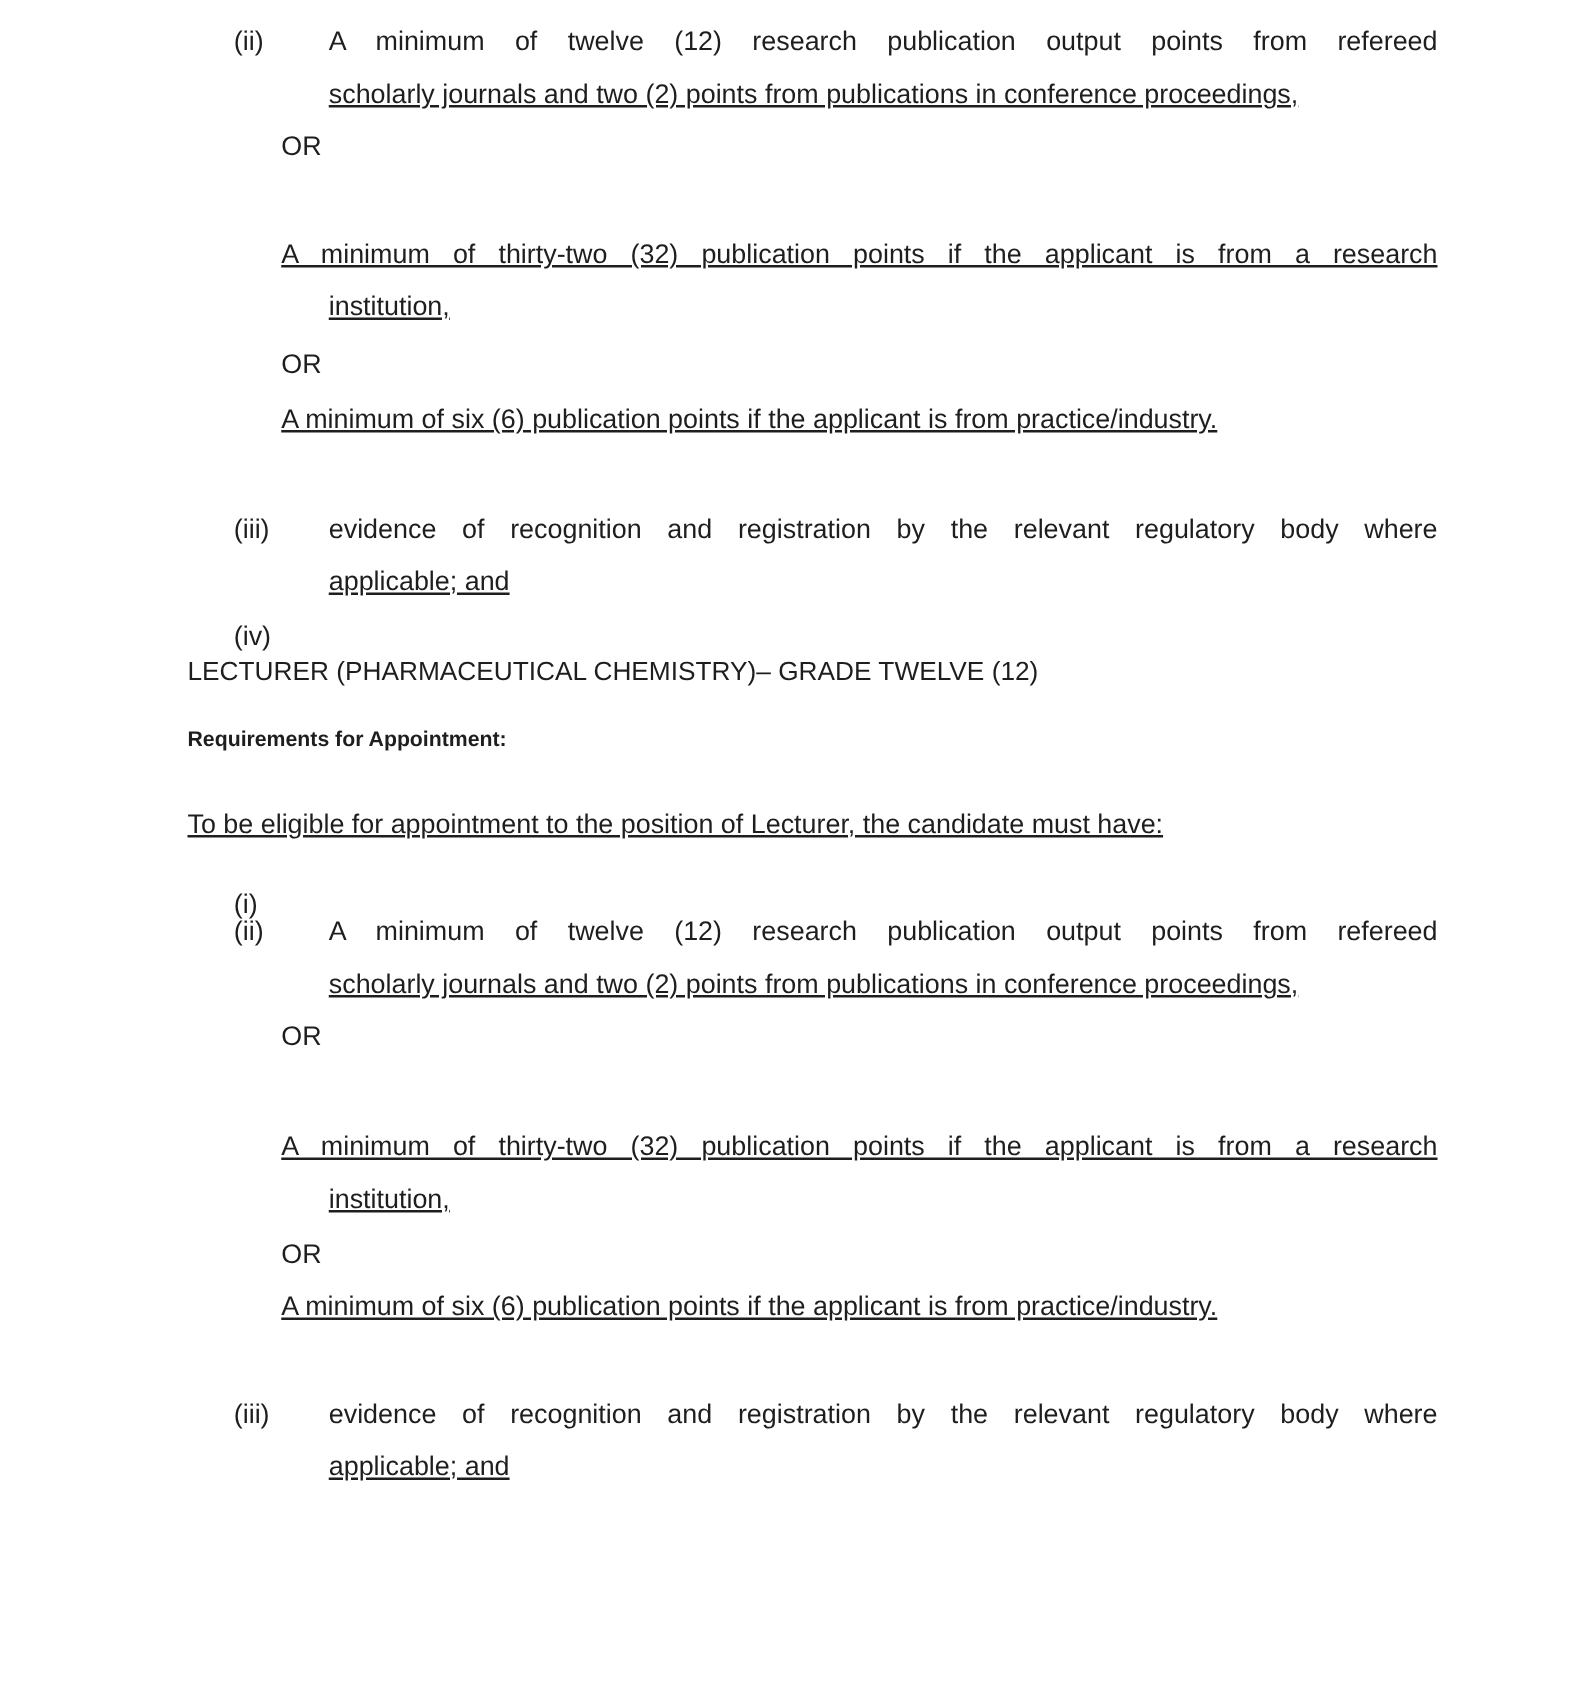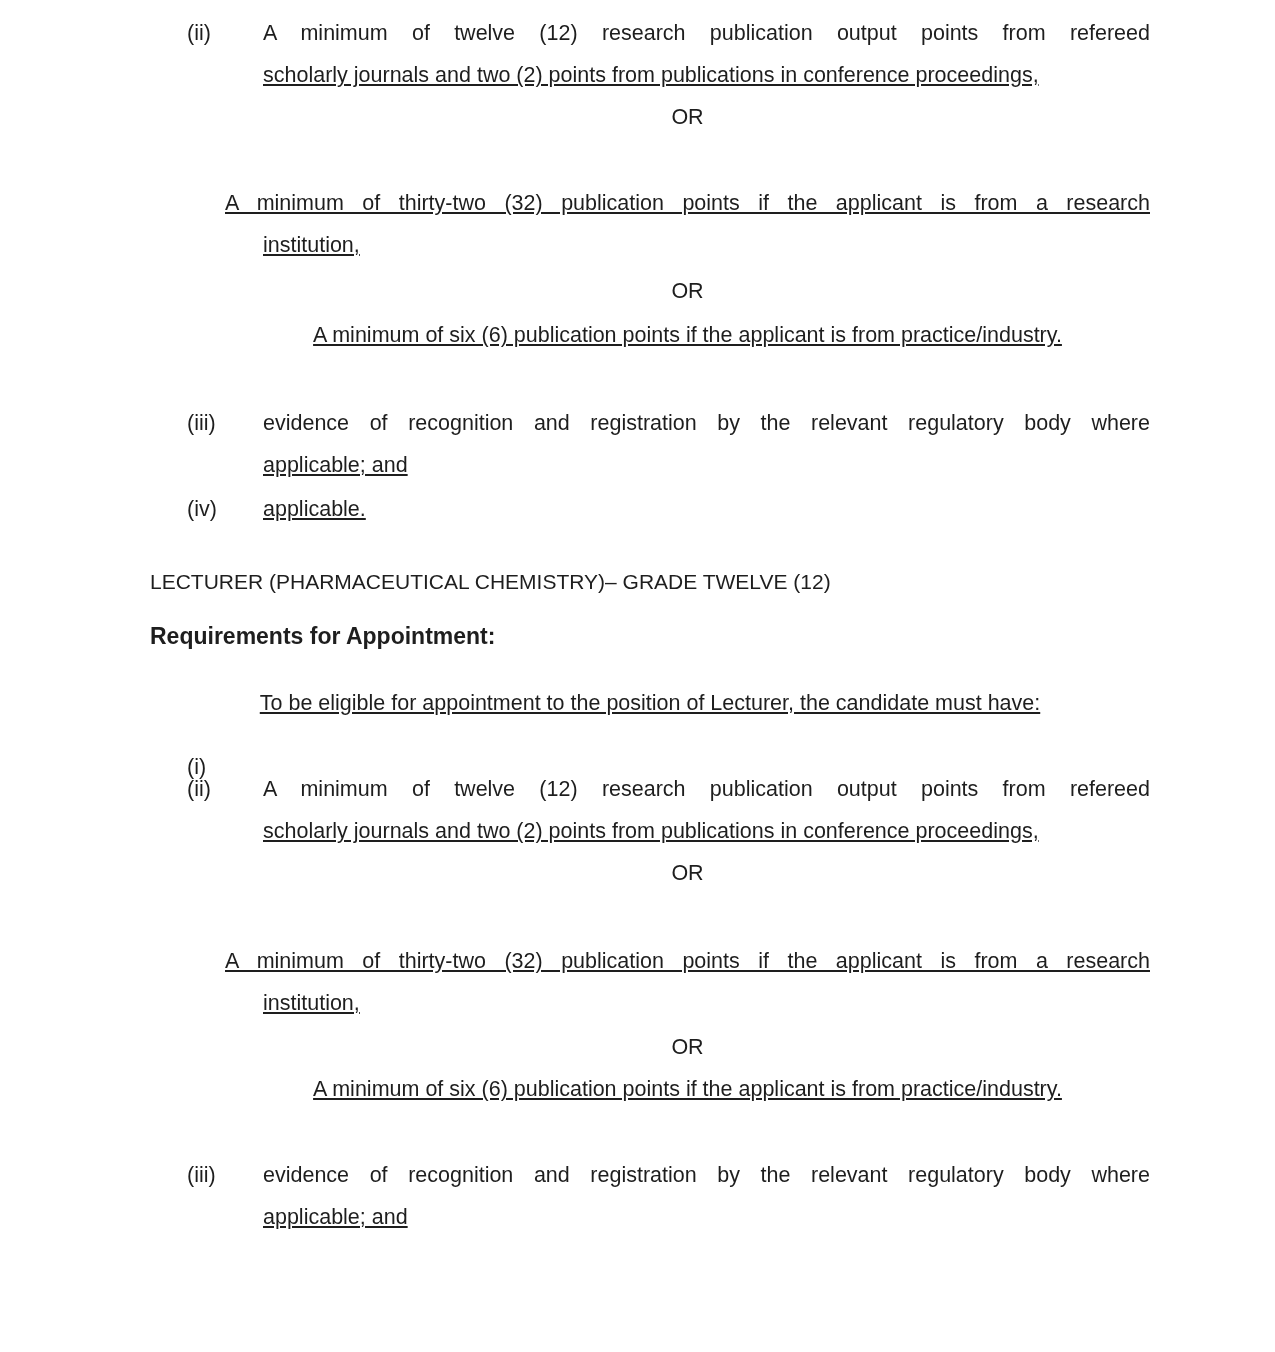--- a/index.html
+++ b/index.html
@@ -34,31 +34,31 @@
   .list-item {
     position: relative;
     padding-left: 113px;
   }
   .marker {
     position: absolute;
     left: 37px;
     top: 0;
     white-space: nowrap;
   }
-  .or-connector { padding-left: 75px; text-align: center; }
+  .or-connector { padding-left: 75px; }
   .alt-paragraph { padding-left: 113px; }
   .alt-paragraph .outdent { margin-left: -38px; text-decoration: underline; }
   .doc-heading {
     font-size: 21px;
     font-weight: normal;
     line-height: 44px;
     margin: 30px 0 0 0;
   }
   .doc-subheading {
-    font-size: 23px;
+    font-size: 17px;
     font-weight: bold;
     line-height: 44px;
     margin: 10px 0 0 0;
   }
   .intro-paragraph { margin-top: 24px; }
   .mt0  { margin-top: 0; }
   .mt2  { margin-top: 2px; }
   .mt4  { margin-top: 4px; }
   .mt22 { margin-top: 22px; }
   .mt44 { margin-top: 44px; }
@@ -88,28 +88,27 @@
     <div class="or-connector nowrap mt2">A minimum of six (6) publication points if the applicant is from practice/industry.</div>
 
     <div class="list-item mt46">
       <span class="marker">(iii)</span>
       <span class="line just">evidence of recognition and registration by the relevant regulatory body where</span>
       <span class="line nowrap">applicable; and</span>
     </div>
 
     <div class="list-item mt2">
       <span class="marker">(iv)</span>
-      <span class="line nowrap">applicable.</span>
     </div>
 
     <h1 class="doc-heading">LECTURER (PHARMACEUTICAL CHEMISTRY)– GRADE TWELVE (12)</h1>
 
     <h2 class="doc-subheading">Requirements for Appointment:</h2>
 
-    <p class="intro-paragraph nowrap" style="margin-bottom:0;text-align:center;">To be eligible for appointment to the position of Lecturer, the candidate must have:</p>
+    <p class="intro-paragraph nowrap" style="margin-bottom:0;">To be eligible for appointment to the position of Lecturer, the candidate must have:</p>
 
     <div class="list-item mt22">
       <span class="marker">(i)</span>
     </div>
 
     <div class="list-item mt44">
       <span class="marker">(ii)</span>
       <span class="line just">A minimum of twelve (12) research publication output points from refereed</span>
       <span class="line nowrap">scholarly journals and two (2) points from publications in conference proceedings,</span>
     </div>

